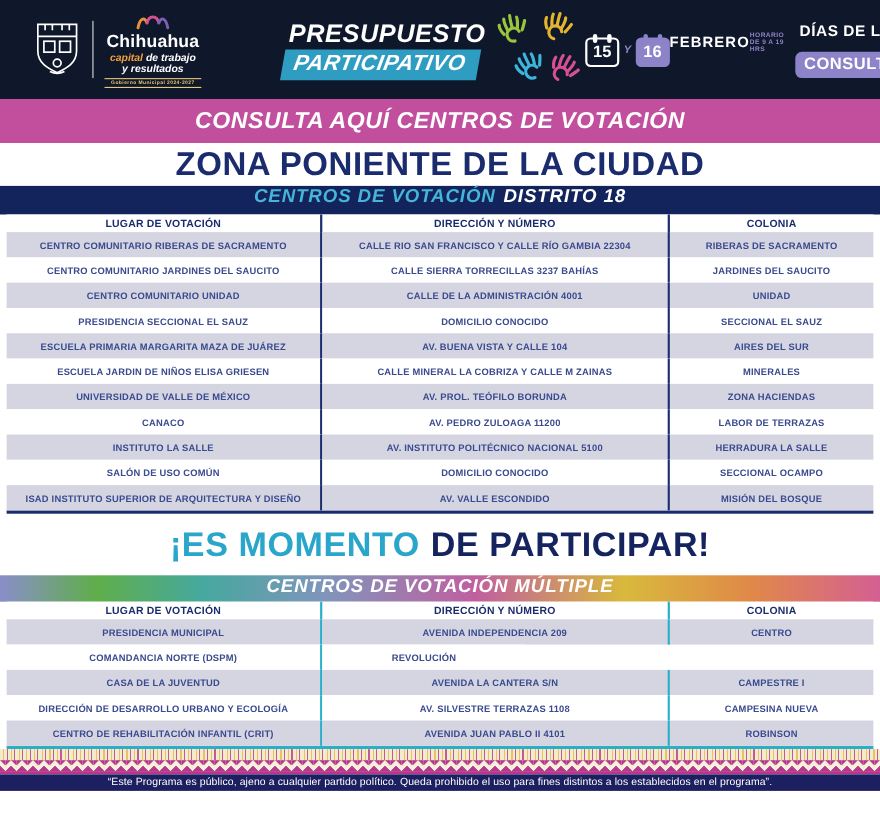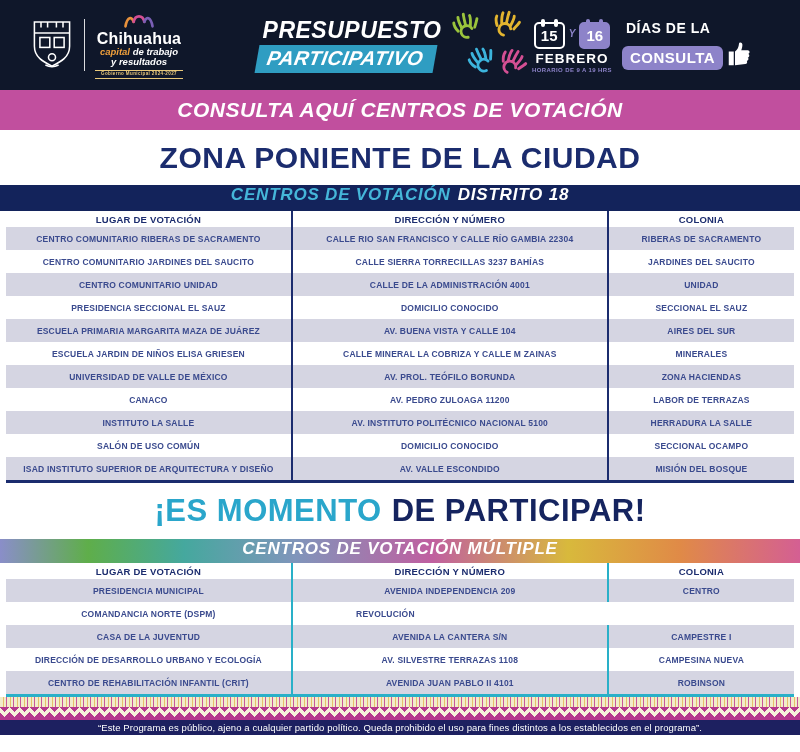--- a/index.html
+++ b/index.html
@@ -39,21 +39,21 @@
   }
   .brand-l2 {
     margin-top: 1px; color: #fff; font-weight: 900; font-style: italic; font-size: 20px;
     background: #2f9dc2; padding: 2px 12px 3px 10px;
     transform: skewX(-10deg); letter-spacing: .5px;
   }
   .hands { position: relative; width: 78px; height: 74px; }
   .hands svg { position: absolute; }
 
   .dates-block { width: 268px; display: flex; align-items: center; gap: 10px; padding-right: 14px; }
-  .cal-group { display: flex; flex-direction: column; align-items: center; }
+  .cal-group { display: flex; }
   .cal-row { display: flex; align-items: center; gap: 4px; }
   .cal {
     position: relative; width: 31px; height: 27px; border-radius: 5px;
     display: flex; align-items: center; justify-content: center;
     font-weight: 900; font-size: 15px; color: #fff; margin-top: 5px;
   }
   .cal .hook { position: absolute; top: -5px; width: 4px; height: 8px; border-radius: 2px; }
   .cal .hook.h1 { left: 5px; } .cal .hook.h2 { right: 5px; }
   .cal-white { border: 2.5px solid #fff; background: transparent; }
   .cal-white .hook { background: #fff; }
@@ -72,21 +72,21 @@
   }
   .thumb { margin-bottom: -4px; }
 
   
   .pink-banner {
     height: 40px; background: #c14f9e;
     display: flex; align-items: center; justify-content: center;
     color: #fff; font-weight: 900; font-style: italic; font-size: 21px; letter-spacing: .5px;
   }
   .zona-title {
-    height: 55px; display: flex; align-items: center; justify-content: center;
+    height: 39px; display: flex; align-items: center; justify-content: center;
     color: #1b2c6e; font-weight: 900; font-size: 30px; letter-spacing: .5px;
   }
   .section-banner {
     height: 26px; display: flex; align-items: flex-start; justify-content: center; gap: 7px;
     font-weight: 900; font-style: italic; font-size: 17px; letter-spacing: .8px;
   }
   .distrito-banner { background: #13235b; }
   .distrito-banner .prefix { color: #45b6d9; }
   .distrito-banner .suffix { color: #ffffff; }
   .rainbow-banner {

